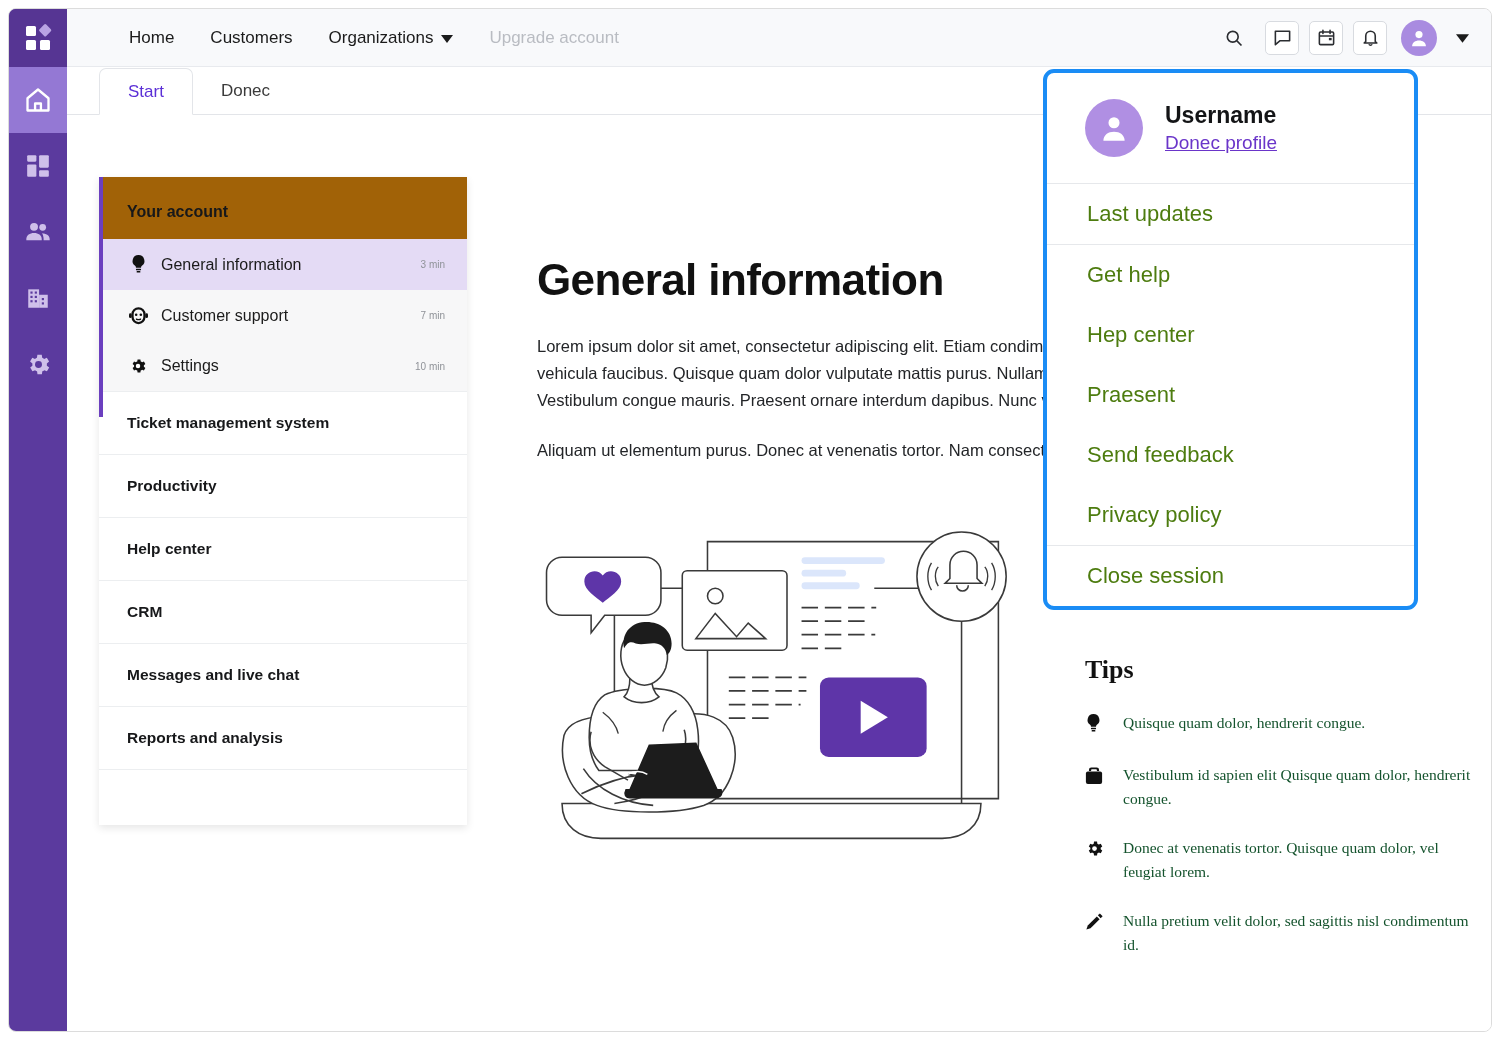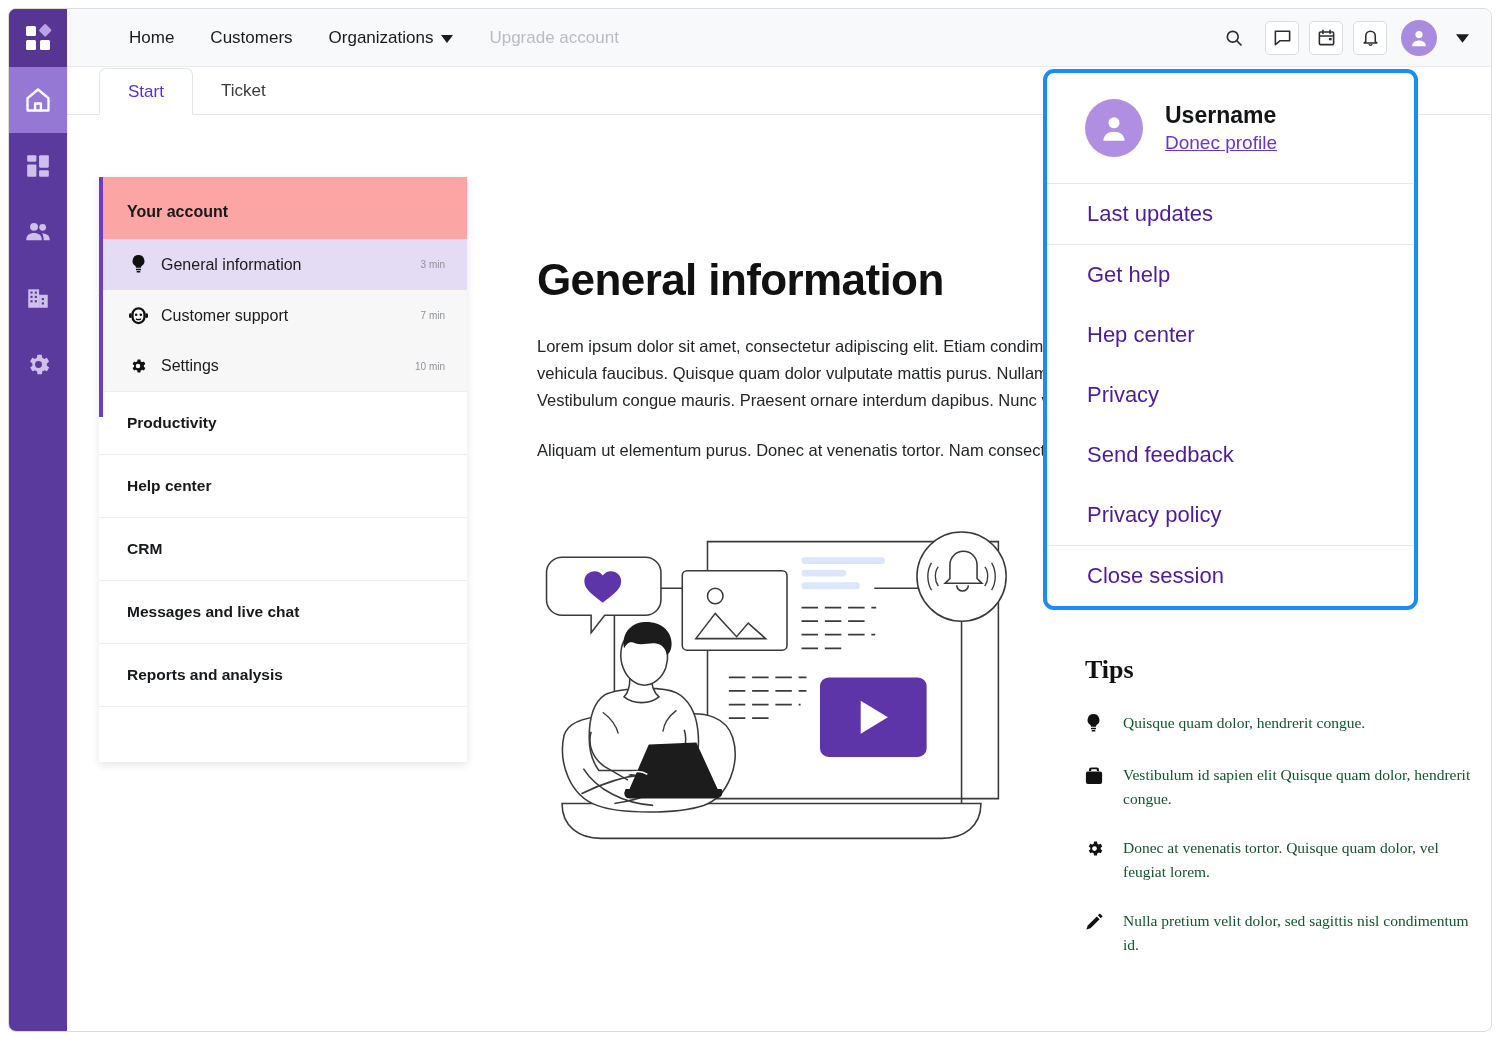--- a/index.html
+++ b/index.html
@@ -117,21 +117,21 @@
     box-shadow: 0 3px 8px rgba(0,0,0,0.10);
   }
   #navcard-accent {
     position: absolute; left: 0; top: 0;
     width: 4px; height: 240px;
     background: #6b3fbf;
   }
   .nav-section-head {
     padding: 26px 28px 18px 28px;
     font-size: 16px; font-weight: bold; color: #17181a;
-    background: #fca5a5;
+    background: #a16207;
   }
   .nav-sub {
     display: flex; align-items: center;
     padding: 16px 22px 16px 28px;
     background: #f7f7f8;
     cursor: pointer;
   }
   .nav-sub.active { background: #e4dbf5; }
   .nav-sub .nav-ico {
     width: 22px; display: flex; align-items: center; justify-content: center;
@@ -200,21 +200,21 @@
     flex: 0 0 58px;
   }
   #acct-texts { margin-left: 22px; }
   #acct-username { font-size: 23px; font-weight: bold; color: #131416; }
   #acct-viewprofile {
     font-size: 19px; color: #6a35c9;
     text-decoration: underline; cursor: pointer;
     display: inline-block; margin-top: 3px;
   }
   .acct-item {
-    font-size: 22px; color: #4c1d95;
+    font-size: 22px; color: #4d7c0f;
     padding: 17px 0 17px 40px;
     cursor: pointer;
   }
   .acct-div { height: 1px; background: #e6e8eb; }
 </style>
 </head>
 <body>
 
 <div id="app-window">
 
@@ -337,21 +337,21 @@
           </svg>
       </span>
     </div>
   </div>
 
   <div id="tabs">
     <div class="tab active">
       <span>Start</span>
     </div>
     <div class="tab">
-      <span>Ticket</span>
+      <span>Donec</span>
     </div>
   </div>
 
   <div id="body-area">
 
     <div id="navcard">
       <div id="navcard-accent"></div>
 
       <div class="nav-section-head">Your account</div>
 
@@ -386,20 +386,21 @@
         <span class="nav-ico">
           <svg width="18" height="18" viewBox="0 0 24 24" fill="#111">
             <path d="M19.8 13.1a8 8 0 000-2.2l2-1.5-1.9-3.3-2.4.9a8 8 0 00-1.9-1.1L15.2 3.3h-3.8l-.4 2.6a8 8 0 00-1.9 1.1l-2.4-.9L4.8 9.4l2 1.5a8 8 0 000 2.2l-2 1.5 1.9 3.3 2.4-.9c.6.5 1.2.9 1.9 1.1l.4 2.6h3.8l.4-2.6c.7-.2 1.3-.6 1.9-1.1l2.4.9 1.9-3.3z"></path>
             <circle cx="12" cy="12" r="3" fill="#fff"></circle>
           </svg>
         </span>
         <span class="nav-lbl">Settings</span>
         <span class="nav-time">10 min</span>
       </div>
 
+      <div class="nav-row">Ticket management system</div>
       <div class="nav-row">Productivity</div>
       <div class="nav-row">Help center</div>
       <div class="nav-row">CRM</div>
       <div class="nav-row">Messages and live chat</div>
       <div class="nav-row">Reports and analysis</div>
       <div id="navcard-foot"></div>
     </div>
 
     <div id="maincol">
       <h1 id="page-title">General information</h1>
@@ -528,20 +529,20 @@
         <div id="acct-username">Username</div>
         <a id="acct-viewprofile">Donec profile</a>
       </div>
     </div>
 
     <div class="acct-div"></div>
     <div class="acct-item">Last updates</div>
     <div class="acct-div"></div>
     <div class="acct-item">Get help</div>
     <div class="acct-item">Hep center</div>
-    <div class="acct-item">Privacy</div>
+    <div class="acct-item">Praesent</div>
     <div class="acct-item">Send feedback</div>
     <div class="acct-item">Privacy policy</div>
     <div class="acct-div"></div>
     <div class="acct-item">Close session</div>
   </div>
 
 </div>
 
 </body></html>

